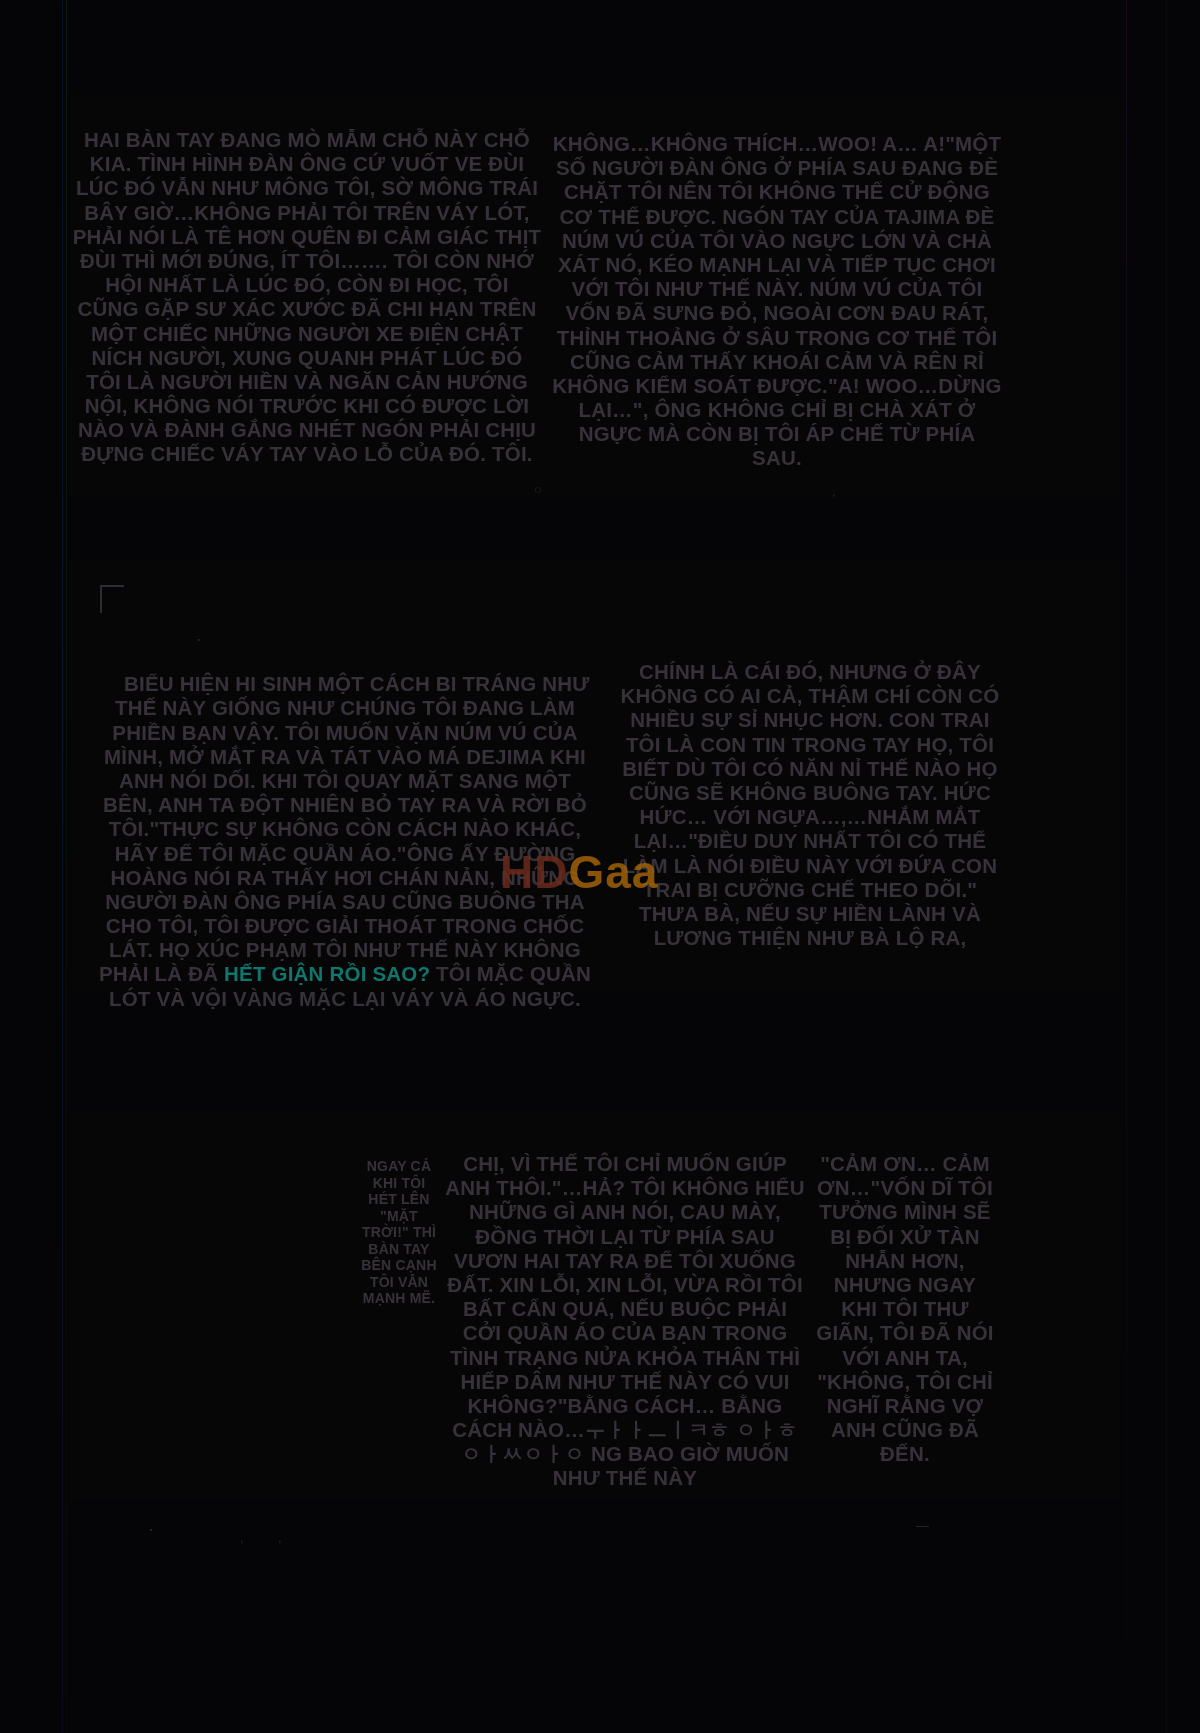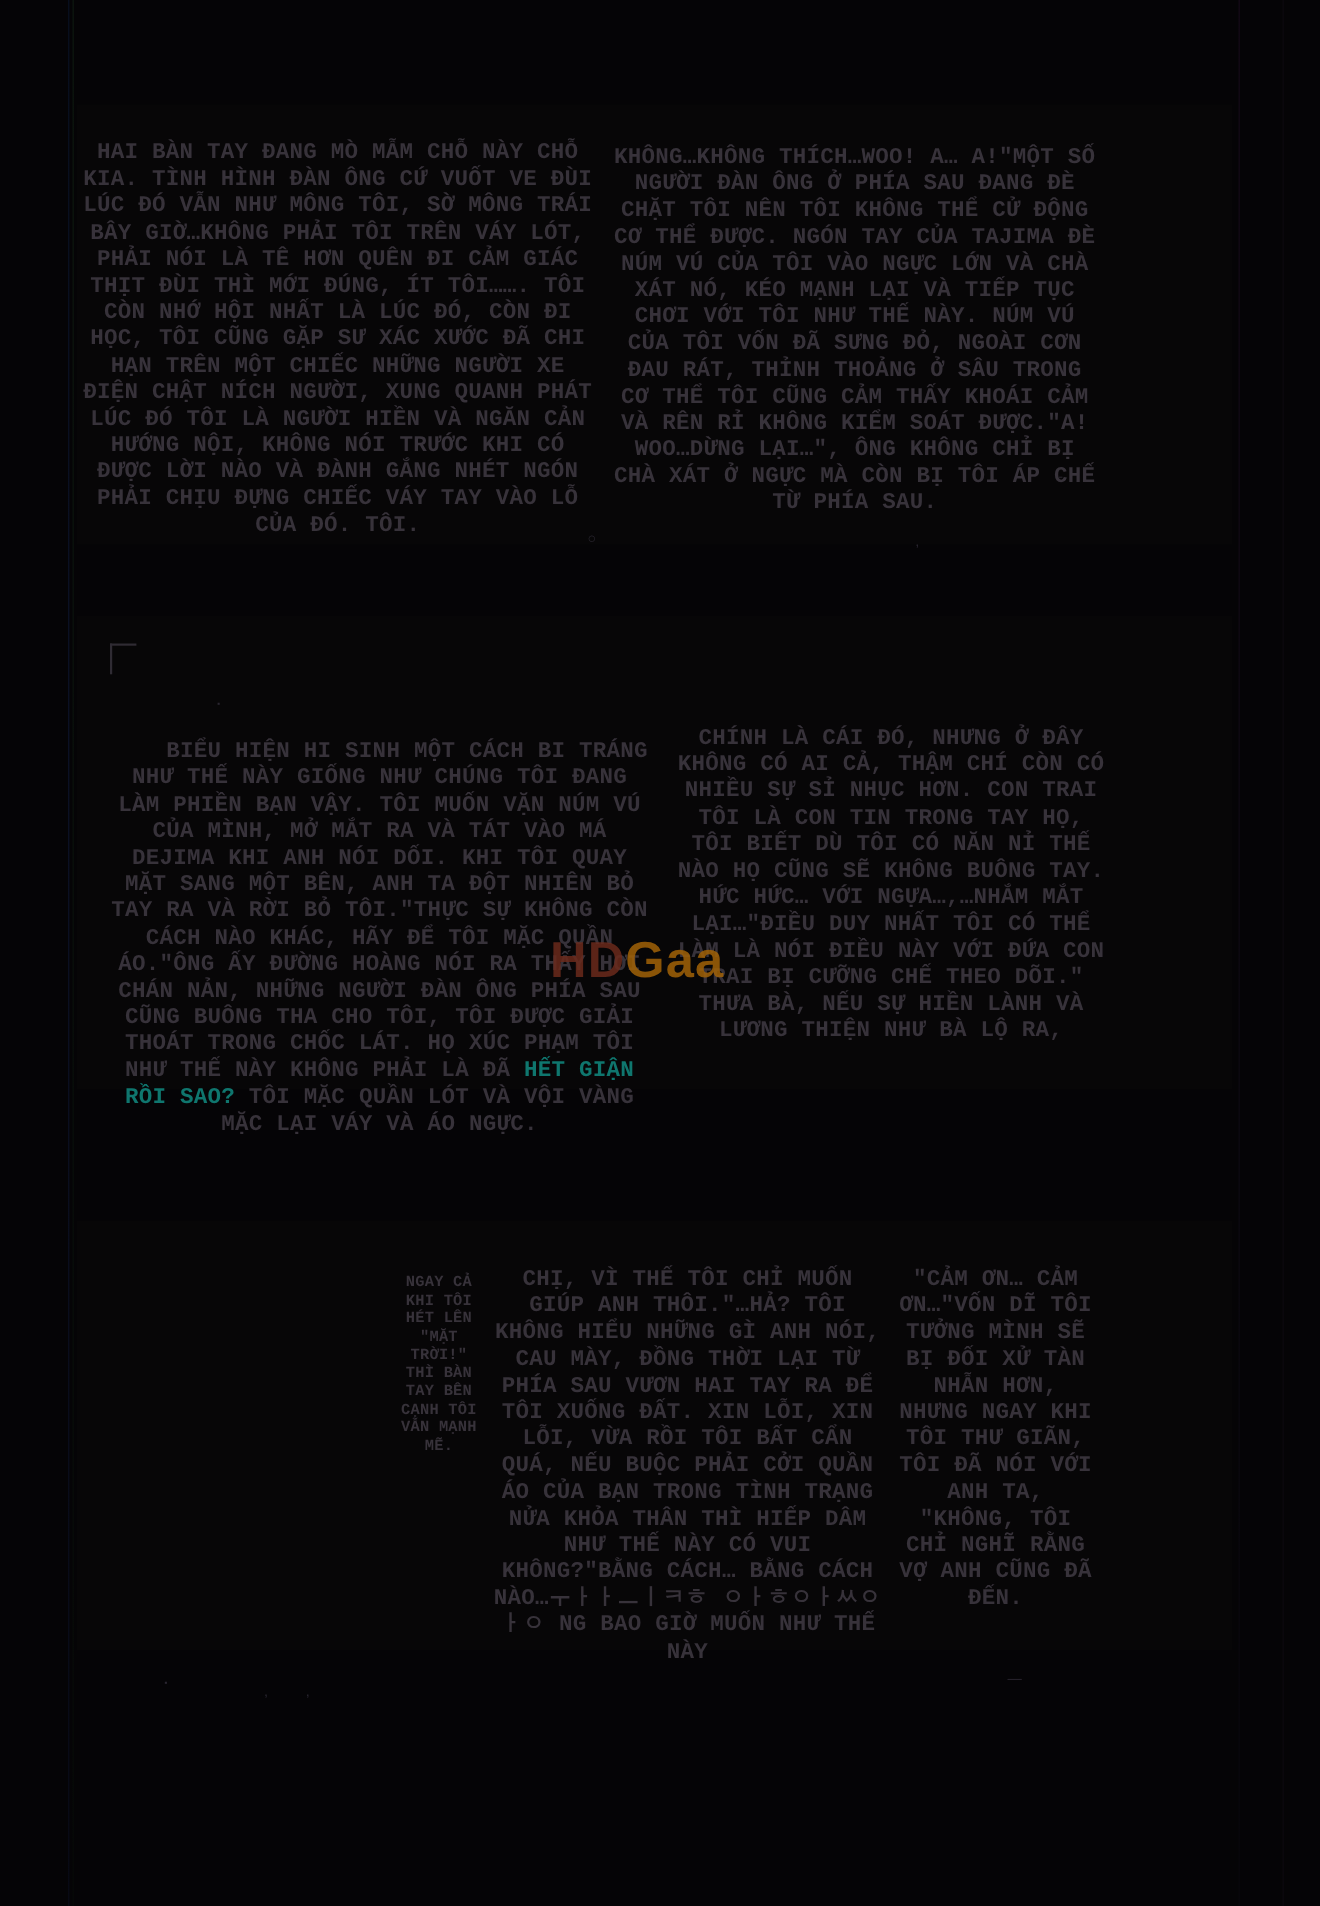--- a/index.html
+++ b/index.html
@@ -36,21 +36,20 @@
   .text-block {
     position: absolute;
     color: #26222a;
     text-transform: uppercase;
     line-height: 1.18;
     letter-spacing: 0.2px;
     font-weight: 700;
     text-align: center;
     white-space: pre-wrap;
     word-break: break-word;
-    font-family: Liberation Mono, monospace;
   }
   .tb-bright { color: #37323a; }
 
   .watermark {
     position: absolute;
     left: 500px;
     top: 845px;
     width: 260px;
     height: 60px;
     font-size: 46px;

